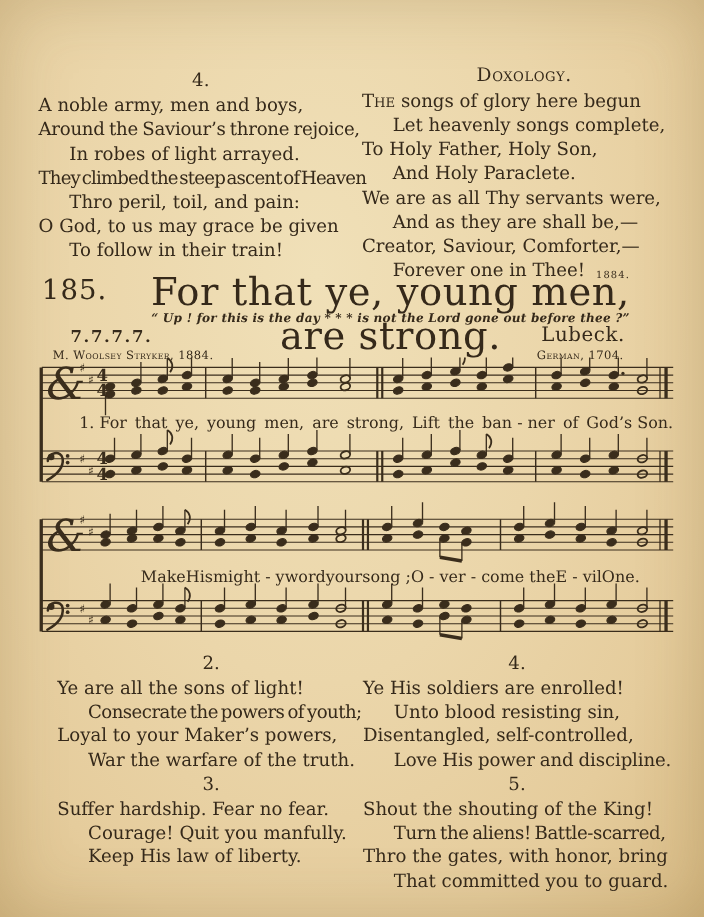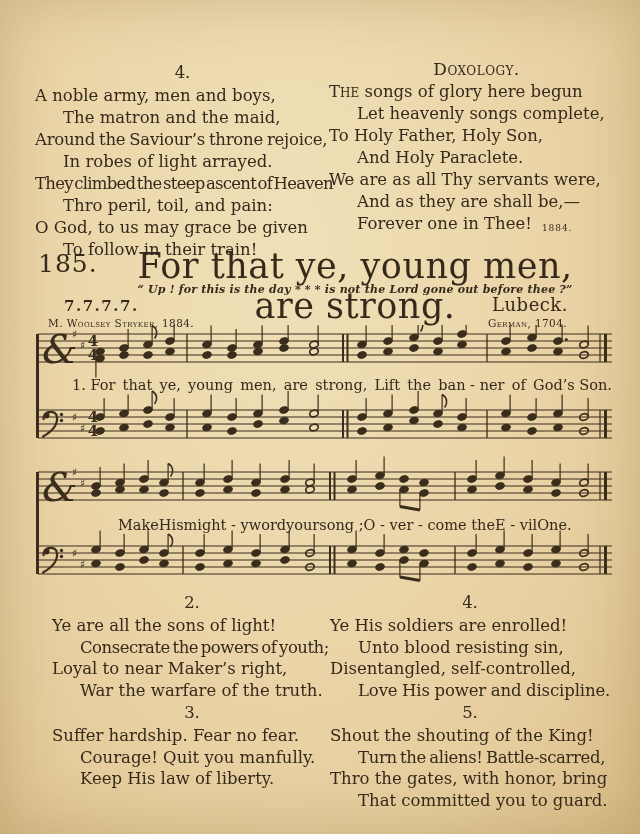--- a/index.html
+++ b/index.html
@@ -34,36 +34,36 @@
   .bverse-col{width:280px;font-size:16.5px;line-height:21.8px;}
 </style>
 </head>
 <body>
 
 <div id="page">
 
   <div class="abs verse-col" style="left:35px;top:62px;">
       <div class="vnum">4.</div>
       <div class="vline">A noble army, men and boys,</div>
-      <div class="vline ind">The matron and the maid,</div>
       <div class="vline" style="word-spacing: -1px; letter-spacing: -0.25px;">Around the Saviour’s throne rejoice,</div>
       <div class="vline ind">In robes of light arrayed.</div>
       <div class="vline" style="word-spacing: -3px; letter-spacing: -0.75px;">They climbed the steep ascent of Heaven</div>
       <div class="vline ind">Thro peril, toil, and pain:</div>
       <div class="vline">O God, to us may grace be given</div>
       <div class="vline ind">To follow in their train!</div>
     </div>
   <div class="abs verse-col" style="left:329px;top:58px;">
       <div class="vheading">Doxology.</div>
       <div class="vline"><span class="sc-lead">The</span> songs of glory here begun</div>
       <div class="vline ind">Let heavenly songs complete,</div>
       <div class="vline">To Holy Father, Holy Son,</div>
       <div class="vline ind">And Holy Paraclete.</div>
       <div class="vline">We are as all Thy servants were,</div>
       <div class="vline ind">And as they are shall be,—</div>
+      <div class="vline">Creator, Saviour, Comforter,—</div>
       <div class="vline ind">Forever one in Thee!<span class="vtail">1884.</span></div>
     </div>
 
   <div class="abs hymn-number" style="left:38px;top:249px;">185.</div>
   <div class="abs hymn-title" style="left:105px;top:246px;width:500px;">For that ye, young men, are strong.</div>
   <div class="abs hymn-quote" style="left:80px;top:283px;width:550px;">“ Up !  for this is the day * * * is not the Lord gone out before thee ?”</div>
   <div class="abs hymn-meter" style="left:64px;top:297px;">7.7.7.7.</div>
   <div class="abs hymn-tune" style="right:72px;top:294px;">Lubeck.</div>
   <div class="abs credit" style="left:48px;top:317px;">M. Woolsey Stryker, 1884.</div>
   <div class="abs credit" style="right:73px;top:317px;">German, 1704.</div>
@@ -379,37 +379,37 @@
       <span>young</span>
       <span>men,</span>
       <span>are</span>
       <span>strong,</span>
       <span>Lift</span>
       <span>the</span>
       <span>ban - ner</span>
       <span>of</span>
       <span>God’s Son.</span>
     </div>
-  <div class="abs lyrics-row" style="left:118px;top:517px;width:452px;align-items:flex-end;">
+  <div class="abs lyrics-row" style="left:128px;top:517px;width:452px;align-items:flex-end;">
       <span>Make</span>
       <span>His</span>
       <span>might - y</span>
       <span>word</span>
       <span>your</span>
       <span>song ;</span>
       <span>O - ver - come the</span>
       <span>E - vil</span>
       <span>One.</span>
     </div>
 
   <div class="abs bverse-col" style="left:52px;top:592px;">
       <div class="vnum">2.</div>
       <div class="vline">Ye are all the sons of light!</div>
       <div class="vline ind" style="word-spacing: -2px; letter-spacing: -0.5px;">Consecrate the powers of youth;</div>
-      <div class="vline">Loyal to near Maker’s right,</div>
+      <div class="vline">Loyal to your Maker’s powers,</div>
       <div class="vline ind">War the warfare of the truth.</div>
       <div class="vnum">3.</div>
       <div class="vline">Suffer hardship.  Fear no fear.</div>
       <div class="vline ind">Courage! Quit you manfully.</div>
       <div class="vline ind">Keep His law of liberty.</div>
     </div>
   <div class="abs bverse-col" style="left:330px;top:592px;">
       <div class="vnum">4.</div>
       <div class="vline">Ye His soldiers are enrolled!</div>
       <div class="vline ind">Unto blood resisting sin,</div>

